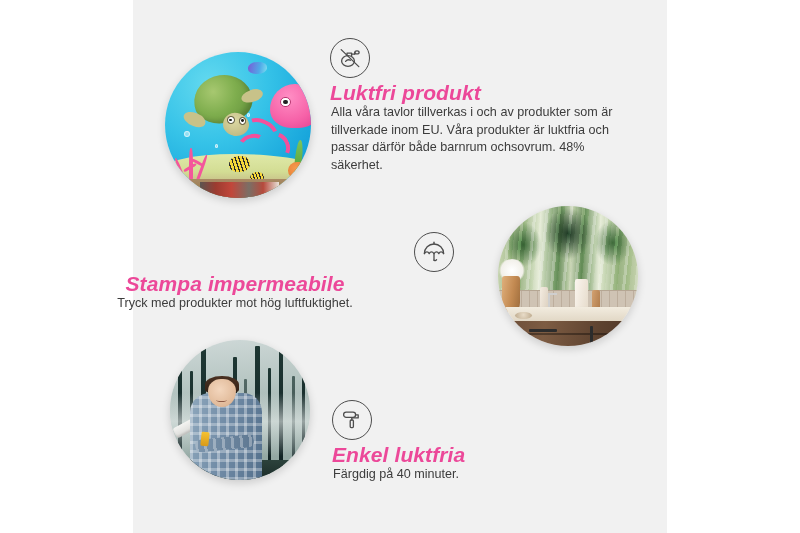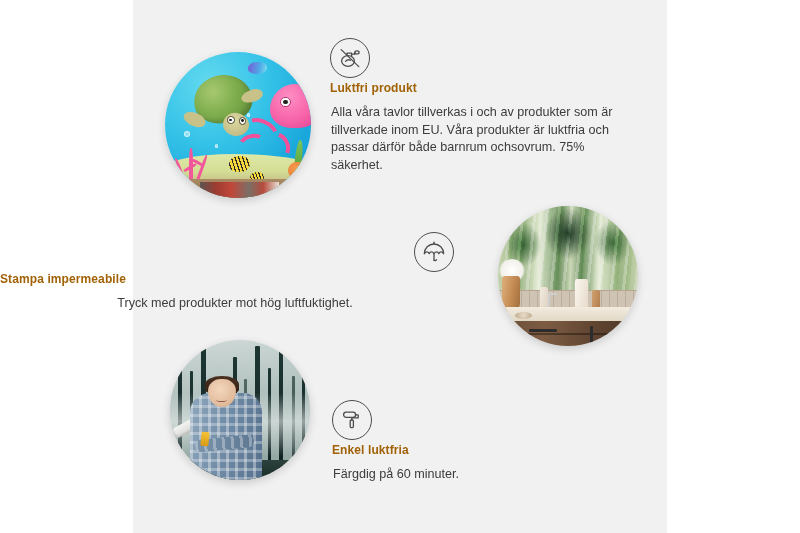--- a/index.html
+++ b/index.html
@@ -39,25 +39,26 @@
     border: 1.6px solid #4d4d4d;
     border-radius: 50%;
     display: flex;
     align-items: center;
     justify-content: center;
   }
   .icon-circle svg { display: block; }
 
   .f-title {
     position: absolute;
-    font-size: 12px;
+    font-size: 21px;
     font-weight: bold;
-    color: #a16207;
+    color: #ec4899;
     letter-spacing: .1px;
     white-space: nowrap;
+    font-style: italic;
   }
 
   .f-body {
     position: absolute;
     font-size: 12.6px;
     line-height: 17.6px;
     color: #3c3c3c;
   }
 
   
@@ -382,21 +383,21 @@
         <ellipse cx="11" cy="16" rx="6.4" ry="5.4"></ellipse>
         <path d="M8.6 16.4c1.3-1.6 3.4-1.9 4.9-1.1"></path>
         <path d="M10 10.6V8.2h4.6v2.6"></path>
         <path d="M14.6 9.1h3.1"></path>
         <path d="M17.7 9.1V7.4"></path>
         <ellipse cx="20" cy="7.4" rx="2.1" ry="1.5"></ellipse>
         <line x1="4.2" y1="4.6" x2="21.8" y2="21.6"></line>
       </svg>
     </div>
     <div class="f-title" style="left:330px; top:81px;">Luktfri produkt</div>
-    <div class="f-body" style="left:331px; top:104px; width:286px;">Alla våra tavlor tillverkas i och av produkter som är tillverkade inom EU. Våra produkter är luktfria och passar därför både barnrum ochsovrum. 75% säkerhet.</div>
+    <div class="f-body" style="left:331px; top:104px; width:286px;">Alla våra tavlor tillverkas i och av produkter som är tillverkade inom EU. Våra produkter är luktfria och passar därför både barnrum ochsovrum. 48% säkerhet.</div>
   </div>
 
   <div class="photo" id="photo-bath">
     <div class="inner">
       <div class="wall"></div>
       <div class="backsplash"></div>
       <div class="bottle b1"></div>
       <div class="bottle b2"></div>
       <div class="bottle b3"></div>
       <div class="faucet"></div>
@@ -416,21 +417,21 @@
   <div class="feature">
     <div class="icon-circle" style="left:414px; top:232px;">
       <svg width="26" height="26" viewBox="0 0 26 26" fill="none" stroke="#4d4d4d" stroke-width="1.3" stroke-linecap="round" stroke-linejoin="round">
         <path d="M3.4 14.6a9.6 9.6 0 0 1 19.2 0"></path>
         <path d="M3.4 14.6c1.6-2.2 3.6-2.2 4.8 0 1.2-2.2 3.2-2.2 4.8 0 1.6-2.2 3.6-2.2 4.8 0 1.2-2.2 3.2-2.2 4.8 0"></path>
         <line x1="13" y1="14.6" x2="13" y2="21.2"></line>
         <path d="M13 21.2a1.9 1.9 0 0 0 2.6-.5"></path>
         <line x1="13" y1="5" x2="13" y2="3.2"></line>
       </svg>
     </div>
-    <div class="f-title" style="left:0; top:272px; width:470px; text-align:left;">Stampa impermeabile</div>
+    <div class="f-title" style="left:0; top:272px; width:470px; text-align:center;">Stampa impermeabile</div>
     <div class="f-body" style="left:0; top:295px; width:470px; text-align:center;">Tryck med produkter mot hög luftfuktighet.</div>
   </div>
 
   <div class="photo" id="photo-forest">
     <div class="inner">
       <div class="sky"></div>
       <div class="trees">
         <i></i>
           <i></i>
           <i></i>
@@ -460,16 +461,16 @@
   <div class="feature">
     <div class="icon-circle" style="left:332px; top:400px;">
       <svg width="26" height="26" viewBox="0 0 26 26" fill="none" stroke="#4d4d4d" stroke-width="1.3" stroke-linecap="round" stroke-linejoin="round">
         <rect x="4.6" y="5.2" width="12" height="5.2" rx="2.6"></rect>
         <path d="M16.6 7.8h2.6v3.1h-6.4"></path>
         <line x1="12.8" y1="10.9" x2="12.8" y2="13"></line>
         <rect x="11.2" y="13" width="3.2" height="7.6" rx="1"></rect>
       </svg>
     </div>
     <div class="f-title" style="left:332px; top:443px;">Enkel luktfria</div>
-    <div class="f-body" style="left:333px; top:466px; width:280px;">Färgdig på 60 minuter.</div>
+    <div class="f-body" style="left:333px; top:466px; width:280px;">Färgdig på 40 minuter.</div>
   </div>
 
 </div>
 
 </body></html>

